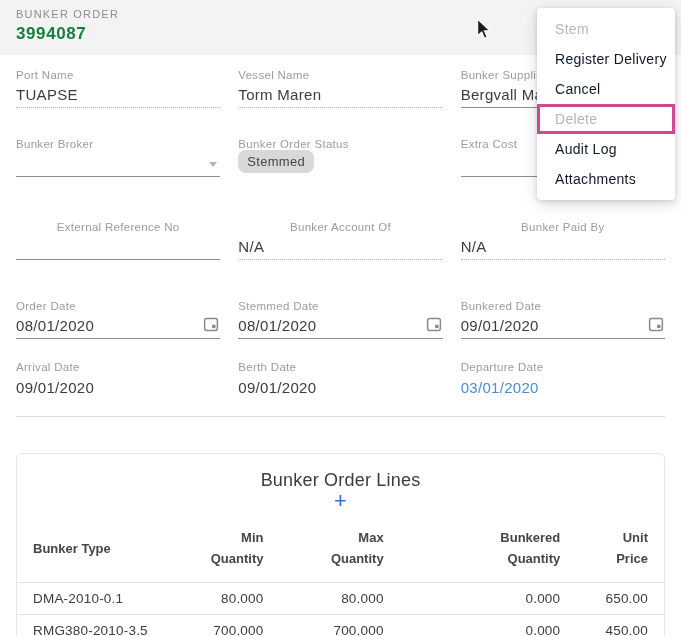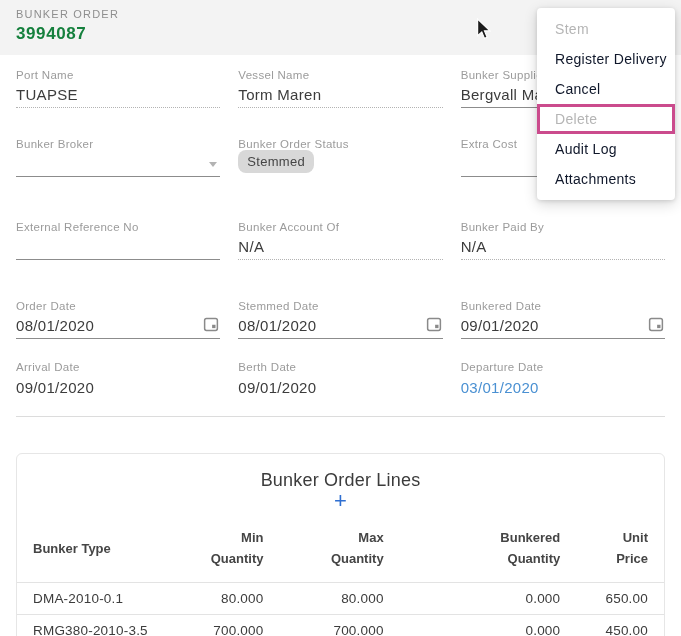--- a/index.html
+++ b/index.html
@@ -15,21 +15,21 @@
   
   .header-bar { height:55px; background:#f3f3f3; padding:8px 16px; }
   .header-label { font-size:11px; color:#8e8e8e; letter-spacing:1.2px; }
   .header-order { font-size:17px; font-weight:bold; color:#15803d; margin-top:4px; letter-spacing:0.6px; }
 
   
   .form { padding:0 16px; }
   .form-row { display:grid; grid-template-columns:1fr 1fr 1fr; column-gap:18px; }
   .row-1 { margin-top:14px; }
   .row-2 { margin-top:30px; }
-  .row-3 { margin-top:44px; }
+  .row-3 { margin-top:44px;text-align:center; }
   .row-4 { margin-top:40px; }
   .row-5 { margin-top:22px; }
   .field-label { font-size:11.5px; color:#9b9b9b; letter-spacing:0.3px; }
   .field-value {
     min-height:27px; display:flex; align-items:flex-end;
     padding-bottom:4px; position:relative;
     font-size:15px; color:#3c3c3c; letter-spacing:0.3px;
   }
   .u-dotted { border-bottom:1px dotted #b3b3b3; }
   .u-solid  { border-bottom:1px solid #8c8c8c; }

